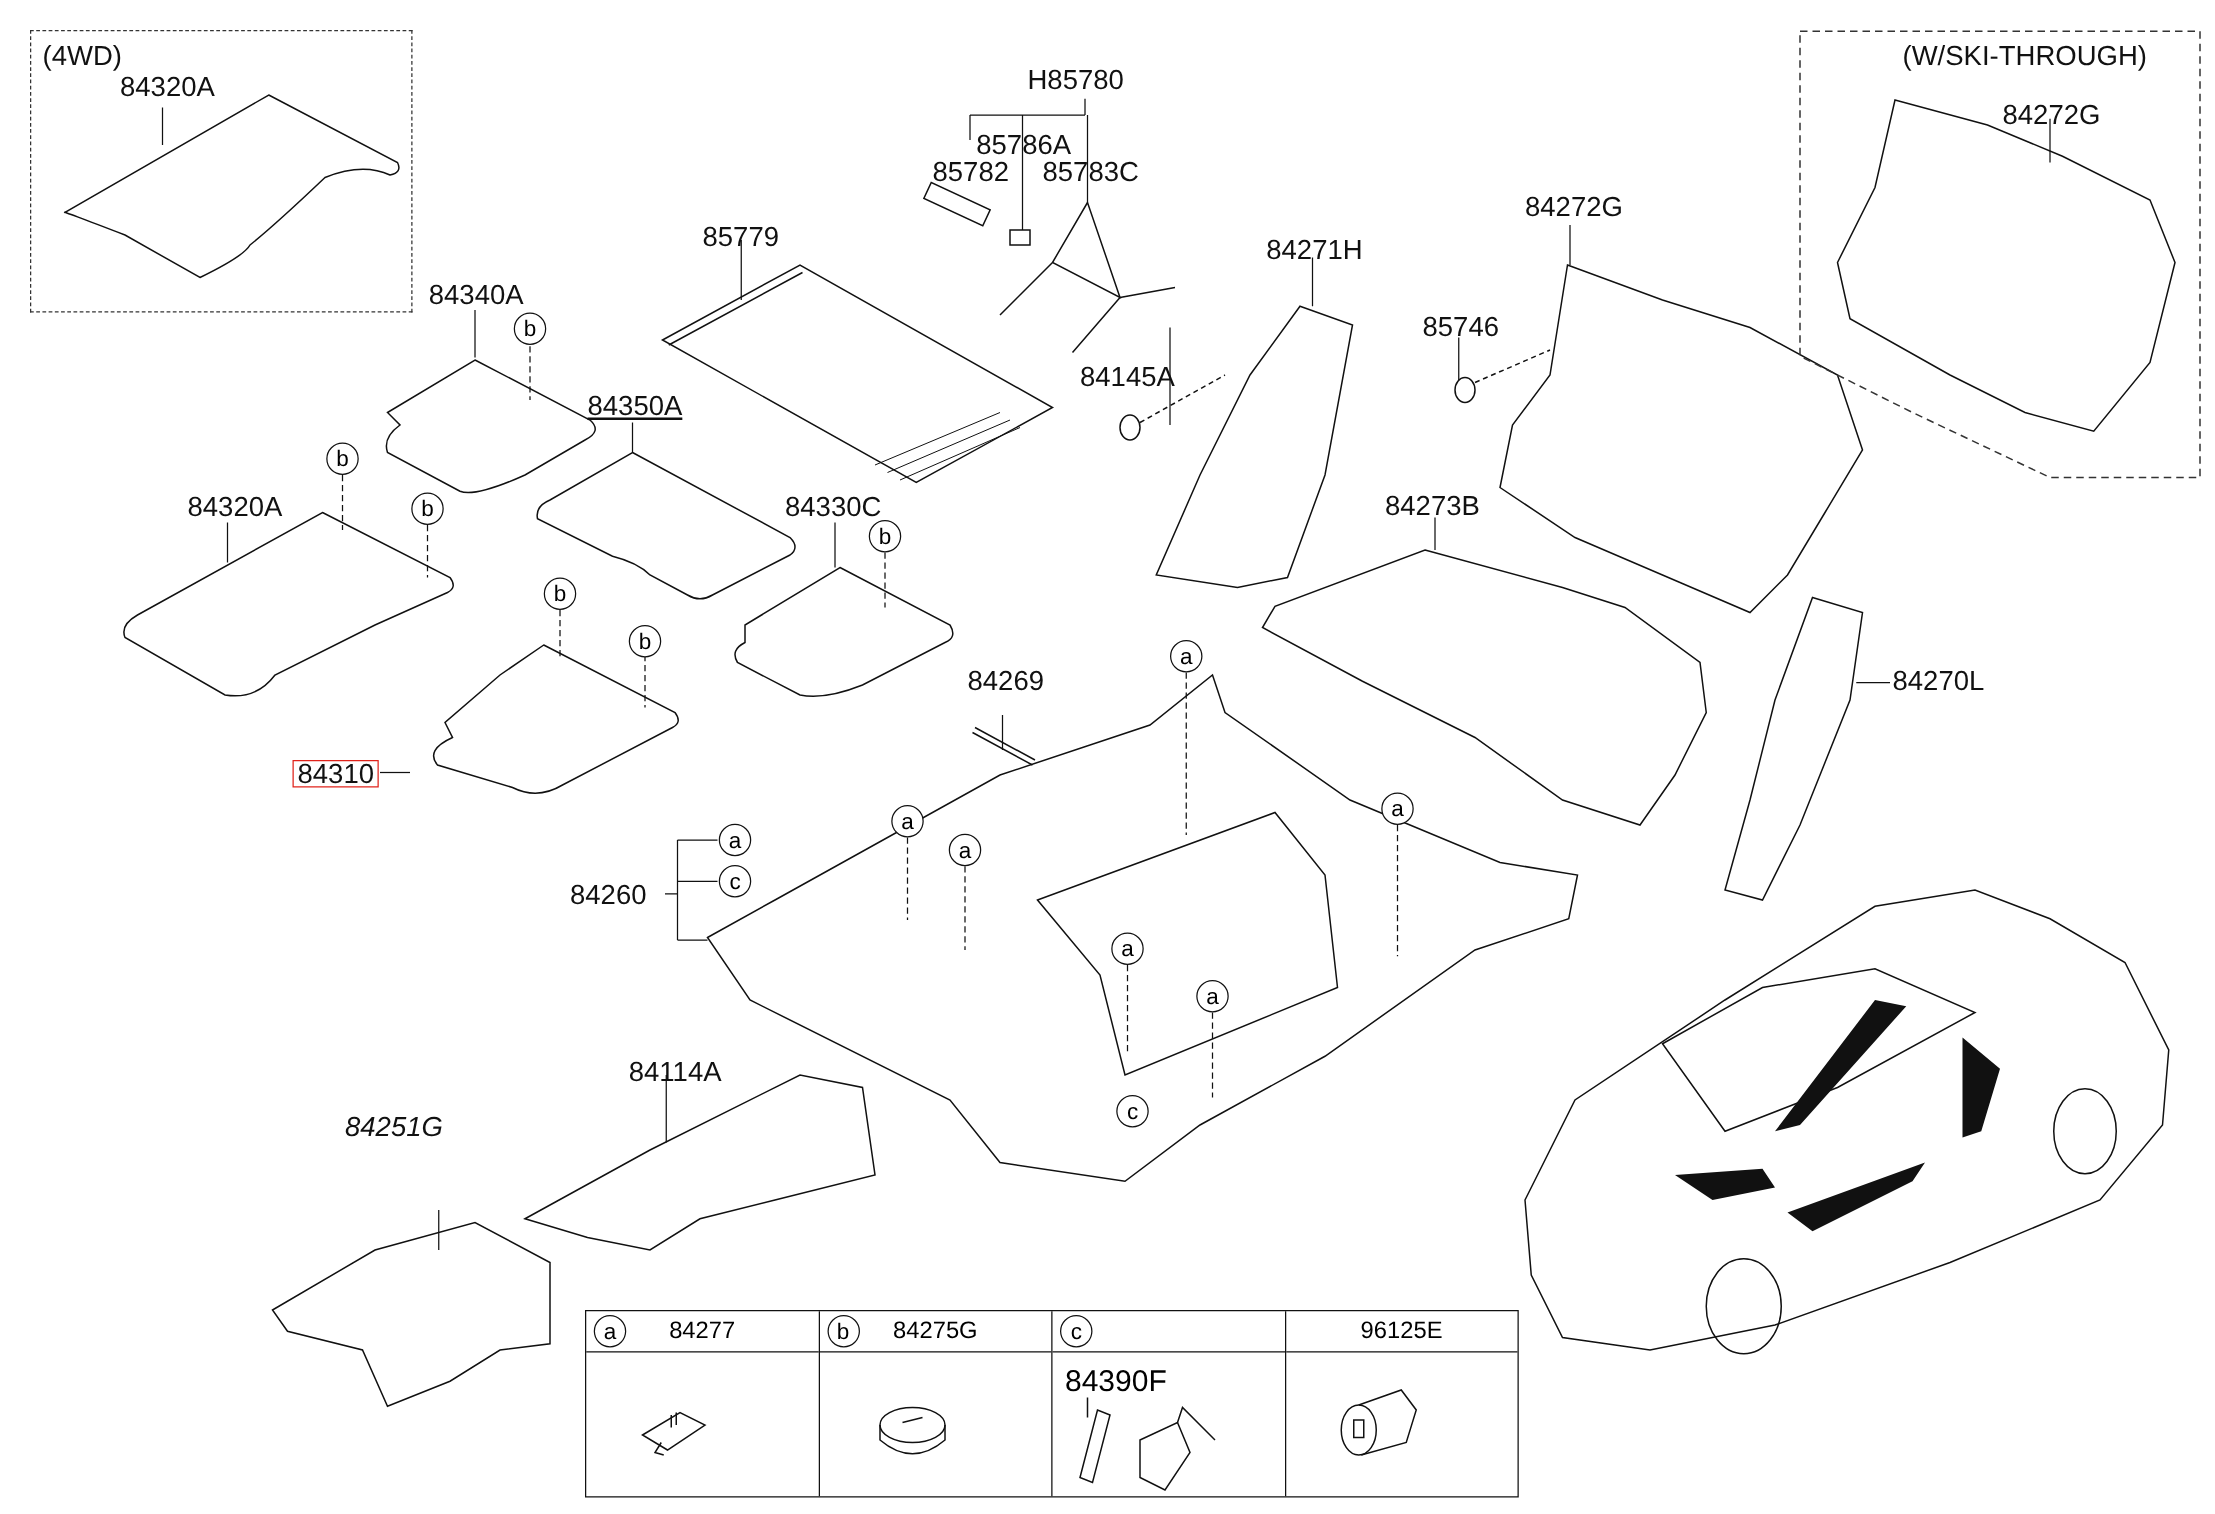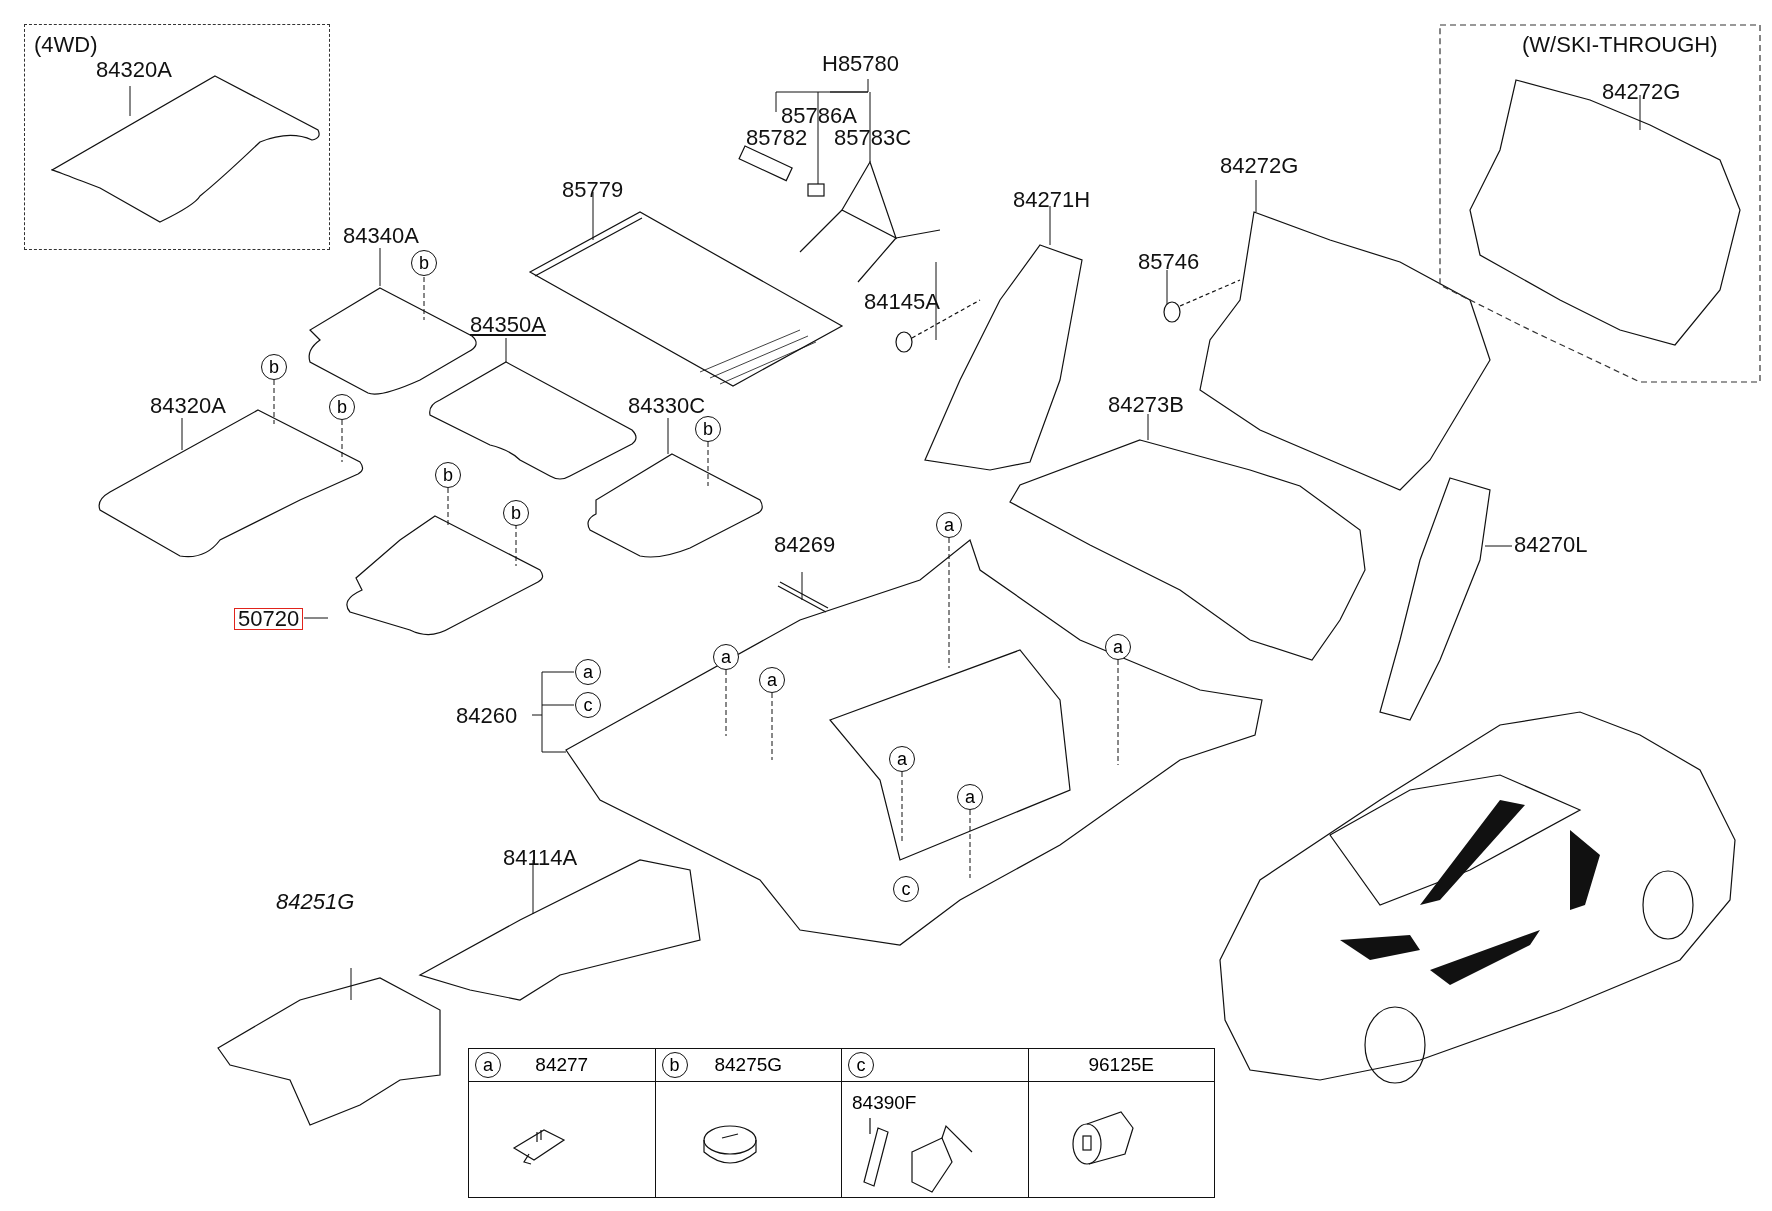--- a/index.html
+++ b/index.html
@@ -10,21 +10,21 @@
   .lbl.hl { border: 1.5px solid #e0231b; padding: 0 3px; }
   .callout { position: absolute; width: 26px; height: 26px; border: 1.3px solid #111; border-radius: 50%;
              font-size: 18px; line-height: 24px; text-align: center; background: #fff; box-sizing: border-box; }
   .dash-box { position: absolute; border: 1.3px dashed #333; box-sizing: border-box; }
   .legend { position: absolute; left: 468px; top: 1048px; width: 747px; height: 150px; border: 1.5px solid #111; box-sizing: border-box; display: flex; }
   .legend .col { flex: 1; border-right: 1.3px solid #111; position: relative; }
   .legend .col:last-child { border-right: none; }
   .legend .head { height: 32px; border-bottom: 1.3px solid #111; display: flex; align-items: center; justify-content: center; position: relative; font-size: 19px; }
   .legend .head .callout { position: absolute; left: 6px; top: 3px; }
   .legend .body { position: relative; height: 116px; }
-  .legend .sub { position: absolute; left: 10px; top: 10px; font-size: 19px; }
+  .legend .sub { position: absolute; left: 10px; top: 10px; font-size: 24px; }
 </style>
 </head>
 <body>
 
 <svg id="diagram" viewBox="0 0 1772 1211" xmlns="http://www.w3.org/2000/svg" fill="none" stroke="#111" stroke-width="1.2">
 
   <path d="M215 76 L318 130 Q322 138 312 140 Q290 130 260 142 Q220 180 200 196 Q195 205 160 222 L100 188 Q48 168 52 170 Z"></path>
 
   <path d="M380 288 L472 336 Q482 345 468 352 L420 380 Q380 398 368 393 L310 362 Q306 350 320 340 L310 330 Z"></path>
 
@@ -118,21 +118,21 @@
 <div class="lbl" style="left:34px;top:35px;">(4WD)</div>
 <div class="lbl" style="left:96px;top:60px;">84320A</div>
 
 <div class="lbl" style="left:1522px;top:35px;">(W/SKI-THROUGH)</div>
 <div class="lbl" style="left:1602px;top:82px;">84272G</div>
 
 <div class="lbl" style="left:343px;top:226px;">84340A</div>
 <div class="lbl" style="left:470px;top:315px;text-decoration:underline;">84350A</div>
 <div class="lbl" style="left:150px;top:396px;">84320A</div>
 <div class="lbl" style="left:628px;top:396px;">84330C</div>
-<div class="lbl hl" style="left:234px;top:608px;">50720</div>
+<div class="lbl hl" style="left:234px;top:608px;">84310</div>
 <div class="lbl" style="left:562px;top:180px;">85779</div>
 <div class="lbl" style="left:822px;top:54px;">H85780</div>
 <div class="lbl" style="left:781px;top:106px;">85786A</div>
 <div class="lbl" style="left:746px;top:128px;">85782</div>
 <div class="lbl" style="left:834px;top:128px;">85783C</div>
 <div class="lbl" style="left:864px;top:292px;">84145A</div>
 <div class="lbl" style="left:1013px;top:190px;">84271H</div>
 <div class="lbl" style="left:1138px;top:252px;">85746</div>
 <div class="lbl" style="left:1220px;top:156px;">84272G</div>
 <div class="lbl" style="left:1108px;top:395px;">84273B</div>

